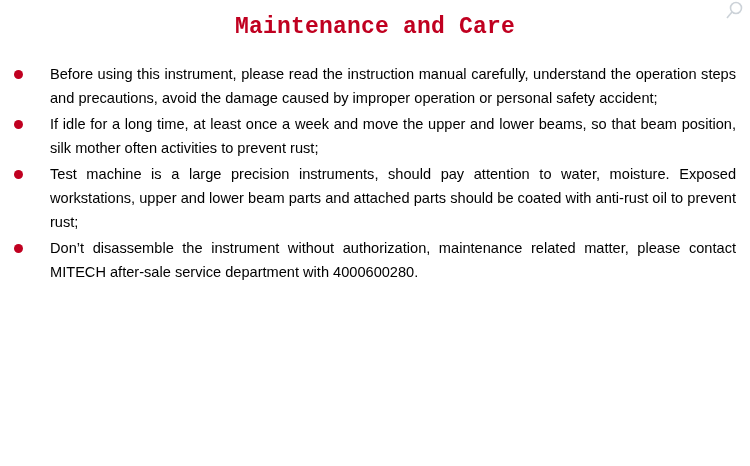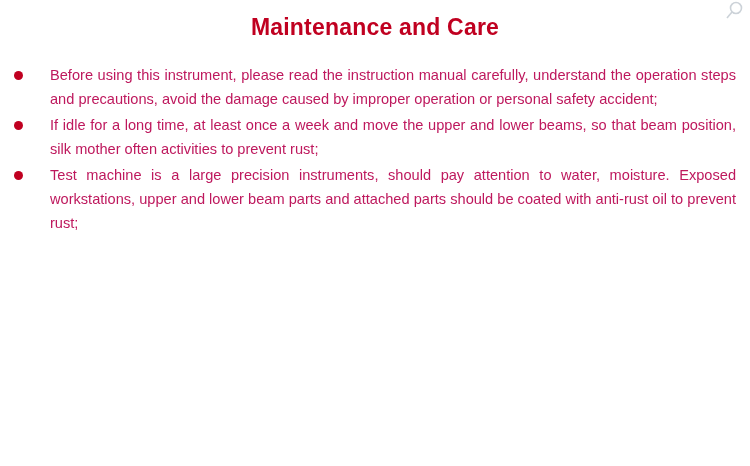--- a/index.html
+++ b/index.html
@@ -16,39 +16,39 @@
   }
   .page {
     position: relative;
     width: 750px;
     height: 466px;
     box-sizing: border-box;
   }
   .doc-title {
     text-align: center;
     color: #c00020;
-    font-family: Liberation Sans, sans-serif;
+    font-family: Liberation Mono, monospace;
     font-weight: bold;
     font-size: 23px;
     letter-spacing: 0.2px;
     margin: 0;
     padding-top: 14px;
   }
   .bullet-list {
     list-style: none;
     margin: 0;
     padding: 0;
     margin-top: 22px;
   }
   .bullet-item {
     position: relative;
     padding-left: 50px;
     padding-right: 14px;
     margin-bottom: 2px;
-    color: #be185d;
+    color: #000000;
     font-size: 14.6px;
     line-height: 24px;
     text-align: justify;
     text-justify: inter-word;
   }
   .bullet-item .marker {
     position: absolute;
     left: 14px;
     top: 8px;
     width: 9px;
@@ -89,15 +89,19 @@
       <span class="text">Before using this instrument, please read the instruction manual carefully, understand the operation steps and precautions, avoid the damage caused by improper operation or personal safety accident;</span>
     </li>
     <li class="bullet-item">
       <span class="marker"></span>
       <span class="text">If idle for a long time, at least once a week and move the upper and lower beams, so that beam position, silk mother often activities to prevent rust;</span>
     </li>
     <li class="bullet-item">
       <span class="marker"></span>
       <span class="text">Test machine is a large precision instruments, should pay attention to water, moisture. Exposed workstations, upper and lower beam parts and attached parts should be coated with anti-rust oil to prevent rust;</span>
     </li>
+    <li class="bullet-item">
+      <span class="marker"></span>
+      <span class="text">Don’t disassemble the instrument without authorization, maintenance related matter, please contact MITECH after-sale service department with 4000600280.</span>
+    </li>
   </ul>
 
 </div>
 
 </body></html>

